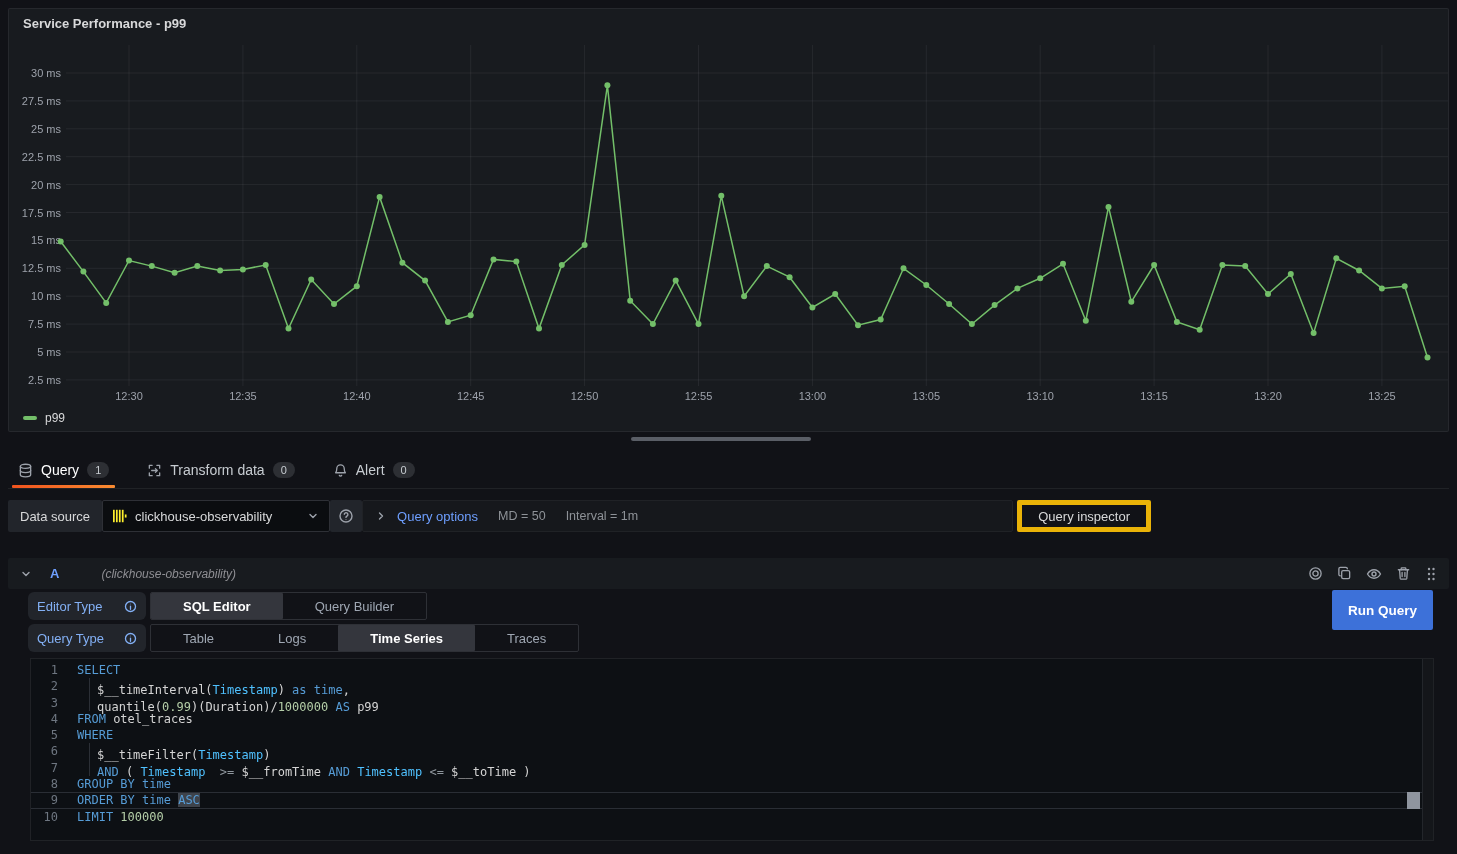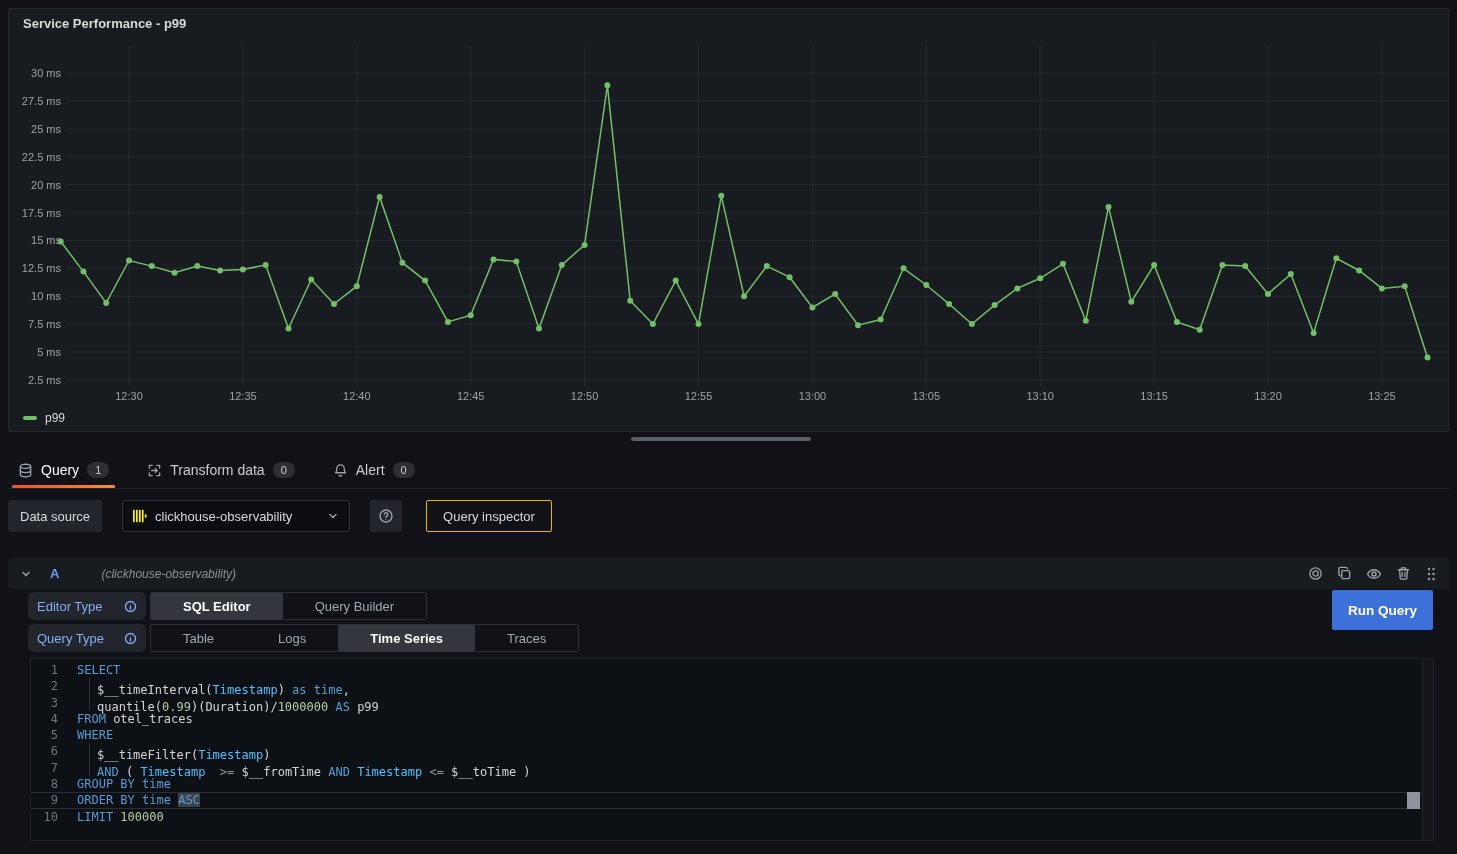--- a/index.html
+++ b/index.html
@@ -28,32 +28,32 @@
   .tab .t-label { color:#c7ccd1; }
   .tab.active .t-label { color:#ffffff; font-weight:500; }
   .tab.active::after { content:""; position:absolute; left:4px; right:4px; bottom:0; height:3px;
                        border-radius:1px; background:linear-gradient(90deg,#f0531e,#fa8b31); }
   .badge { background:#2d2f34; color:#c7ccd1; font-size:11px; line-height:16px; height:16px;
            padding:0 8px; border-radius:8px; }
   .icon { display:inline-flex; align-items:center; justify-content:center; }
   svg.ic { stroke:#9da2ab; fill:none; stroke-width:1.4; stroke-linecap:round; stroke-linejoin:round; }
 
   
-  .ds-row { position:absolute; left:8px; top:500px; width:1143px; height:32px; display:flex; gap:20px; }
+  .ds-row { position:absolute; left:8px; top:500px; width:1143px; height:32px; display:flex; gap:0; }
   .chip { background:#22252b; border-radius:2px; display:flex; align-items:center;
           padding:0 12px; font-size:13px; font-weight:500; color:#d8d9da; }
   .ds-select { width:228px; background:#0b0d10; border:1px solid #2e3036; border-radius:2px;
                display:flex; align-items:center; gap:8px; padding:0 10px; cursor:pointer; }
   .ds-select .name { flex:1; font-size:13px; color:#d8d9da; }
   .help-chip { width:32px; justify-content:center; padding:0; cursor:pointer; }
   .ds-options { flex:1; background:#16181c; border:1px solid #202226; border-radius:2px;
                 display:flex; align-items:center; gap:10px; padding:0 12px; }
   .q-options-link { color:#6e9fff; font-size:13px; font-weight:500; cursor:pointer; }
   .ds-meta { color:#8e9297; font-size:12.5px; margin-left:10px; }
-  .inspector-btn { margin-left:4px; border:1px solid #eab308; border-radius:2px; background:transparent;
+  .inspector-btn { margin-left:4px; border:5px solid #eab308; border-radius:2px; background:transparent;
                    color:#d8d9da; font-size:13px; font-weight:500; padding:0 16px; cursor:pointer;
                    font-family:"Liberation Sans",sans-serif; }
 
   
   .qrow-header { position:absolute; left:8px; top:558px; width:1441px; height:31px; background:#181b1f;
                  border-radius:2px; display:flex; align-items:center; padding:0 12px; }
   .ref-id { color:#6e9fff; font-size:13px; font-weight:700; margin-left:18px; }
   .ds-hint { color:#8e8e93; font-size:12px; font-style:italic; margin-left:42px; }
   .qrow-actions { margin-left:auto; display:flex; align-items:center; gap:14px; }
   .qrow-actions .icon { cursor:pointer; }
@@ -272,20 +272,30 @@
   </div>
   <div class="chip help-chip">
     <span class="icon">
       <svg class="ic" width="16" height="16" viewBox="0 0 16 16">
           <circle cx="8" cy="8" r="6"></circle>
           <path d="M6.3 6.2a1.8 1.8 0 1 1 2.6 1.9c-.6.3-.9.7-.9 1.3"></path>
           <circle cx="8" cy="11.4" r=".5" fill="#9da2ab" stroke="none"></circle>
         </svg>
     </span>
   </div>
+  <div class="ds-options">
+    <span class="icon">
+      <svg class="ic" width="12" height="12" viewBox="0 0 12 12">
+          <path d="M4.5 3l3 3-3 3"></path>
+        </svg>
+    </span>
+    <span class="q-options-link">Query options</span>
+    <span class="ds-meta">MD = 50</span>
+    <span class="ds-meta">Interval = 1m</span>
+  </div>
   <button class="inspector-btn">Query inspector</button>
 </div>
 
 <div class="qrow-header">
   <span class="icon">
     <svg class="ic" width="12" height="12" viewBox="0 0 12 12">
         <path d="M3 4.5l3 3 3-3"></path>
       </svg>
   </span>
   <span class="ref-id">A</span>

